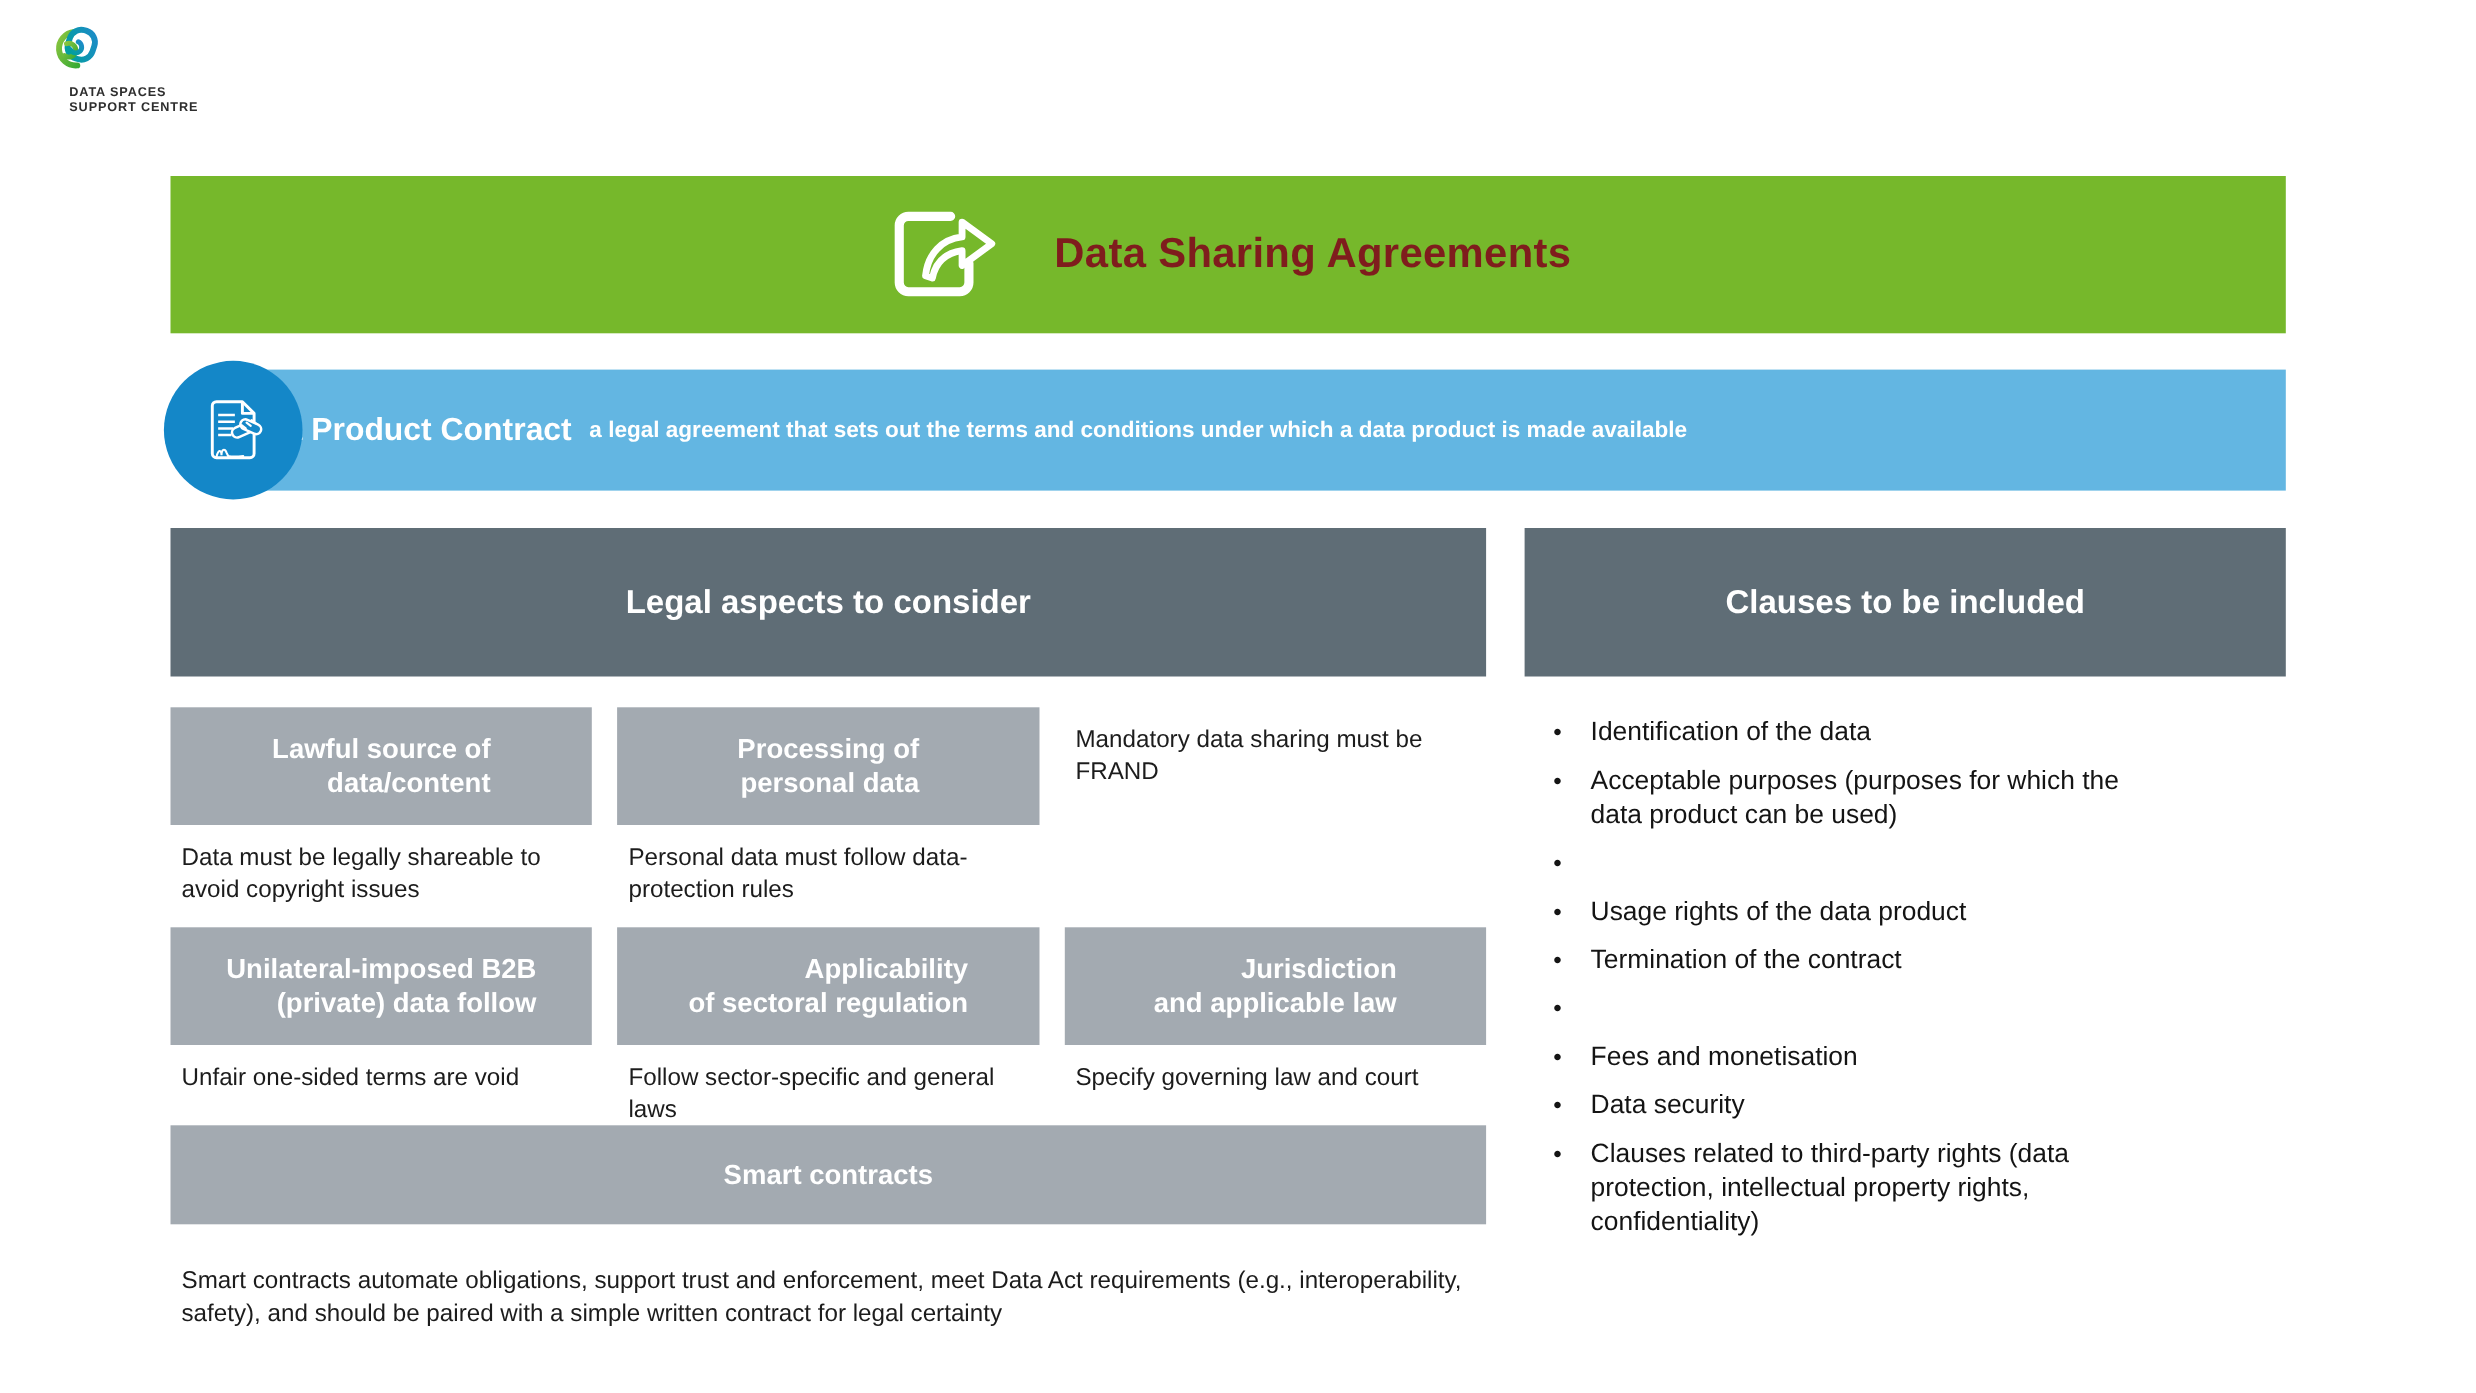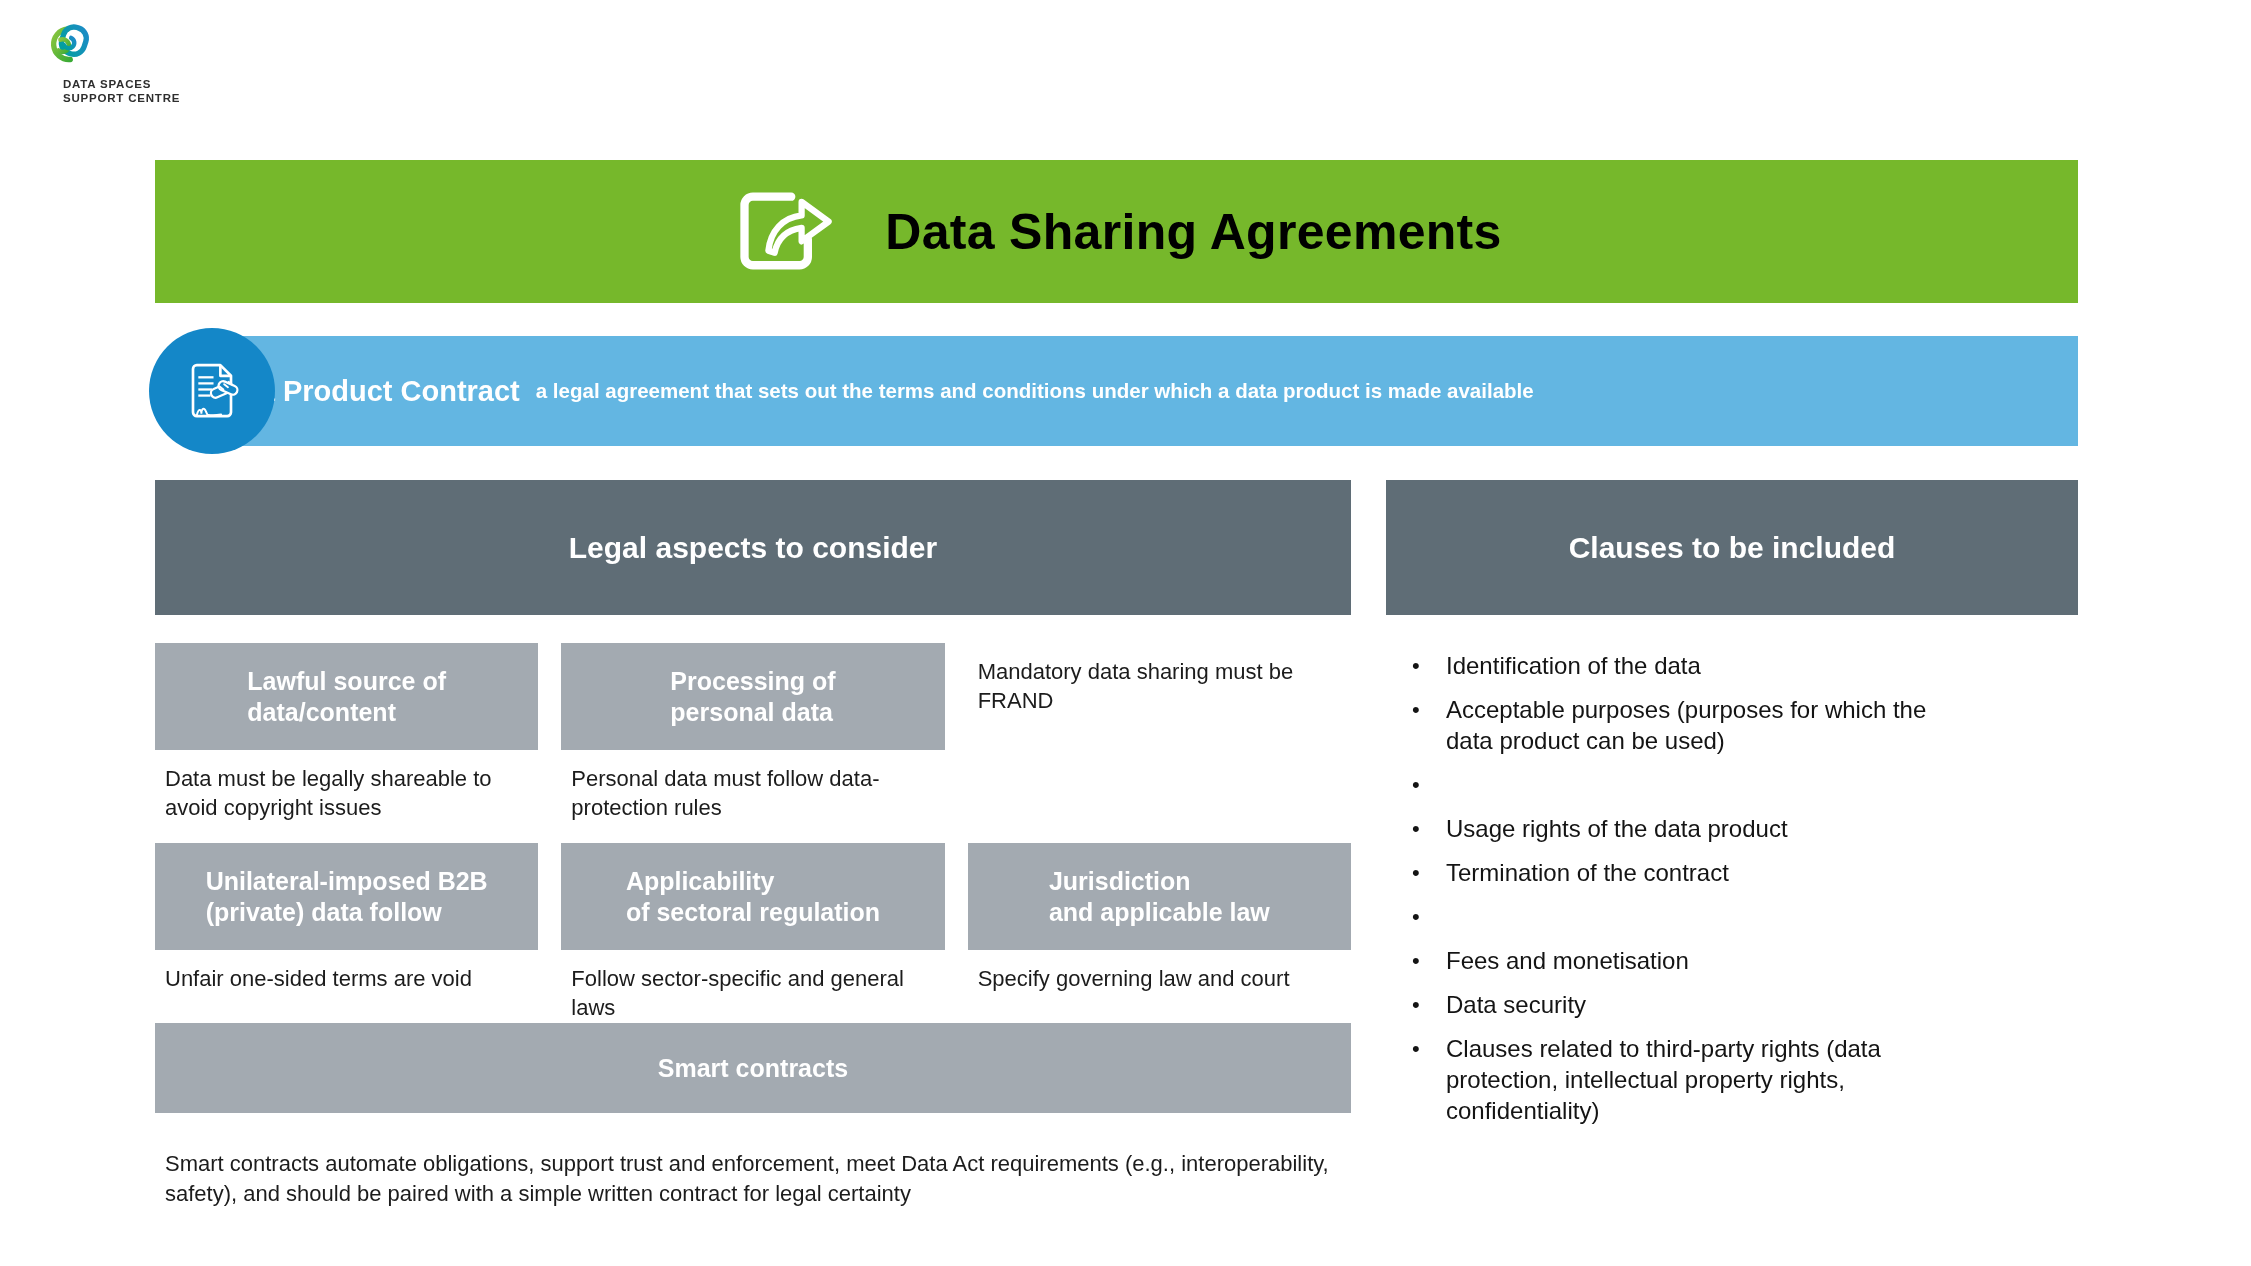--- a/index.html
+++ b/index.html
@@ -21,21 +21,21 @@
     color: #2e2e2e; line-height: 14px; white-space: nowrap;
   }
 
   
   .banner-green {
     position: absolute; left: 155px; top: 160px; width: 1923px; height: 143px;
     background: #76b82b;
     display: flex; align-items: center; justify-content: center; gap: 46px;
   }
   .banner-green h1 {
-    margin: 0; color: #000000; font-size: 50px; font-weight: 700; letter-spacing: 0.3px;
+    margin: 0; color: #7f1d1d; font-size: 38px; font-weight: 700; letter-spacing: 0.3px;
   }
 
   
   .banner-blue {
     position: absolute; left: 212px; top: 336px; width: 1866px; height: 110px;
     background: #63b6e2;
     display: flex; flex-direction: row; align-items: center; justify-content: flex-start; gap: 16px;
   }
   .banner-blue .bb-title { color: #fff; font-size: 29px; font-weight: 700; line-height: 30px; }
   .banner-blue .bb-sub   { color: #fff; font-size: 20.5px; font-weight: 700; line-height: 22px; }
@@ -59,21 +59,21 @@
   .aspects-grid {
     margin-top: 28px;
     display: grid;
     grid-template-columns: 1fr 1fr 1fr;
     grid-template-rows: 200px 180px;
     column-gap: 23px;
   }
   .aspect-box {
     height: 107px; background: #a3aab1;
     display: flex; align-items: center; justify-content: center;
-    text-align: left; color: #ffffff;
+    text-align: right; color: #ffffff;
     font-size: 25px; font-weight: 700; line-height: 31px;
     white-space: pre-line;
   }
   .aspect-desc {
     margin: 14px 0 0 10px;
     font-size: 22px; line-height: 29px; color: #1c1c1c;
     white-space: pre-line;
   }
 
   

